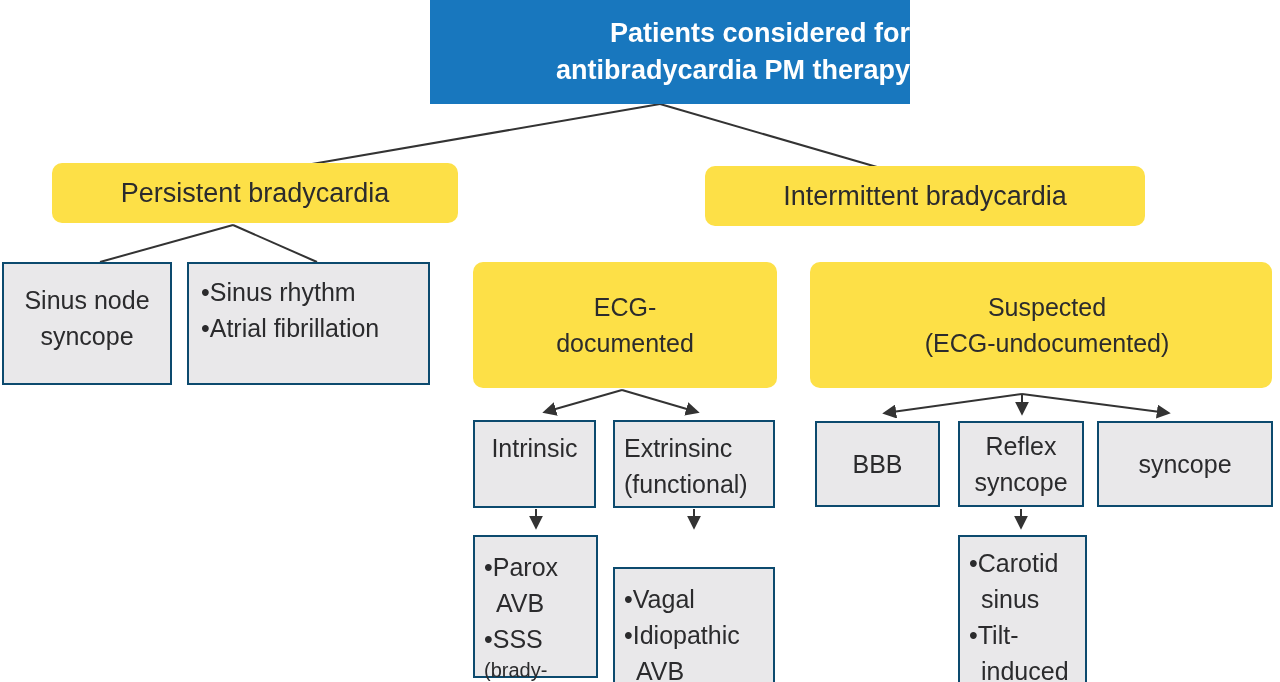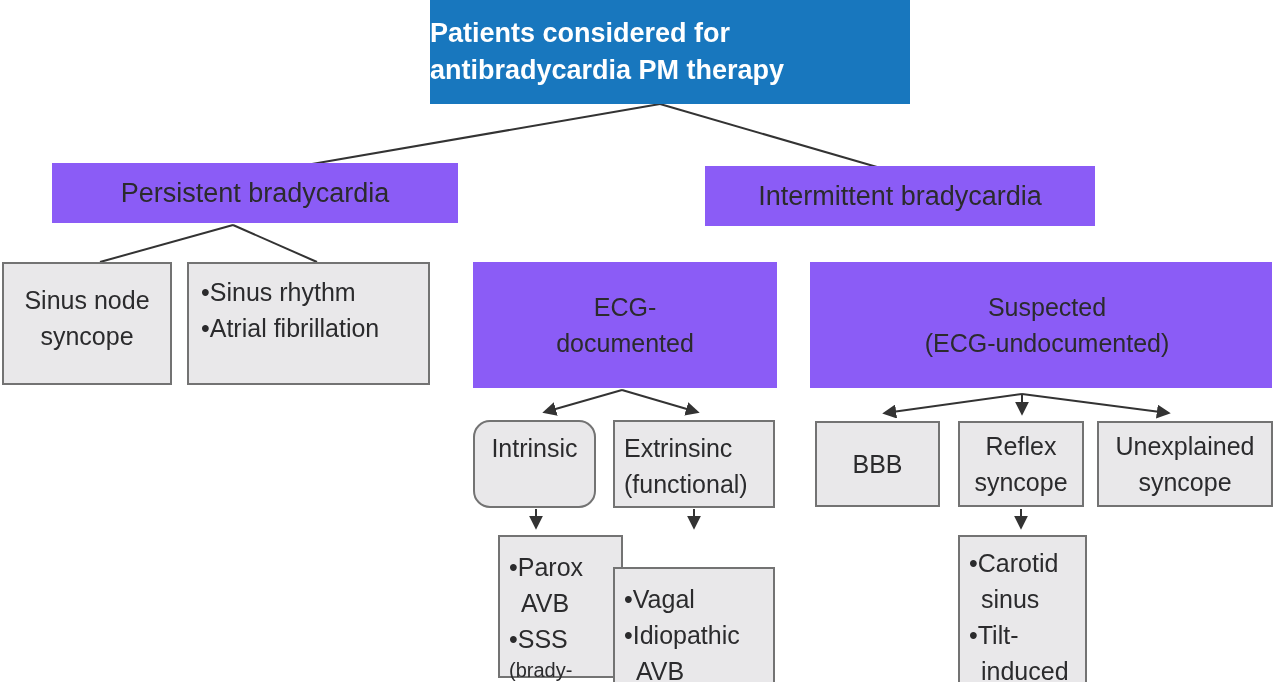--- a/index.html
+++ b/index.html
@@ -3,31 +3,31 @@
 <meta charset="utf-8">
 <style>
   html,body{margin:0;padding:0;background:#ffffff;}
   .canvas{
     position:relative;width:1280px;height:682px;background:#ffffff;overflow:hidden;
     font-family:"Liberation Sans",sans-serif;color:#2b2b2d;
   }
   .connectors{position:absolute;left:0;top:0;pointer-events:none;}
   .box{position:absolute;box-sizing:border-box;font-size:25px;line-height:36px;}
   .blue{background:#1877be;color:#ffffff;font-weight:bold;font-size:27px;line-height:37px;
-        display:flex;flex-direction:column;justify-content:center;align-items:flex-start;text-align:center;}
-  .gray{background:#8b5cf6;}
-  .light{background:#e9e8ea;border:2px solid #737373;}
+        display:flex;flex-direction:column;justify-content:center;align-items:flex-end;text-align:center;}
+  .gray{background:#fde047;border-radius:10px;}
+  .light{background:#e9e8ea;border:2px solid #0c4a6e;}
   .center{display:flex;flex-direction:column;justify-content:center;align-items:center;text-align:center;}
   .hdr{font-size:27px;}
   .topcenter{text-align:center;padding-top:18px;}
   .list{padding:10px 6px 0 12px;text-align:left;}
   .list2{padding:8px 4px 0 9px;text-align:left;}
   .cont{padding-left:12px;}
   .small{font-size:20px;line-height:26px;}
-  .padtop8{padding-top:8px;border-radius:17px;}
+  .padtop8{padding-top:8px;}
 </style>
 </head>
 <body>
 
 <div class="canvas">
 
   <svg class="connectors" width="1280" height="682" viewBox="0 0 1280 682">
     <defs>
       <marker id="arr" viewBox="0 0 10 10" refX="8" refY="5" markerWidth="7" markerHeight="7" orient="auto-start-reverse">
         <path d="M0,0 L10,5 L0,10 z" fill="#333333"></path>
@@ -51,21 +51,21 @@
 
   <div class="box blue" style="left:430px;top:0;width:480px;height:104px;">
     <div>Patients considered for</div>
     <div>antibradycardia PM therapy</div>
   </div>
 
   <div class="box gray center hdr" style="left:52px;top:163px;width:406px;height:60px;">
     <div>Persistent bradycardia</div>
   </div>
 
-  <div class="box gray center hdr" style="left:705px;top:166px;width:390px;height:60px;">
+  <div class="box gray center hdr" style="left:705px;top:166px;width:440px;height:60px;">
     <div>Intermittent bradycardia</div>
   </div>
 
   <div class="box light topcenter" style="left:2px;top:262px;width:170px;height:123px;">
     <div>Sinus node</div>
     <div>syncope</div>
   </div>
 
   <div class="box light list" style="left:187px;top:262px;width:243px;height:123px;">
     <div>•Sinus rhythm</div>
@@ -94,25 +94,24 @@
   <div class="box light center" style="left:815px;top:421px;width:125px;height:86px;">
     <div>BBB</div>
   </div>
 
   <div class="box light center" style="left:958px;top:421px;width:126px;height:86px;">
     <div>Reflex</div>
     <div>syncope</div>
   </div>
 
   <div class="box light center" style="left:1097px;top:421px;width:176px;height:86px;">
-    <div>Unexplained</div>
     <div>syncope</div>
   </div>
 
-  <div class="box light list2" style="left:473px;top:535px;width:125px;height:143px;padding-top:12px;margin-left:25px;">
+  <div class="box light list2" style="left:473px;top:535px;width:125px;height:143px;padding-top:12px;">
     <div>•Parox</div>
     <div class="cont">AVB</div>
     <div>•SSS</div>
     <div class="small">(brady-tachy)</div>
   </div>
 
   <div class="box light list2" style="left:613px;top:535px;width:162px;height:143px;padding-top:12px;margin-top:32px;">
     <div>•Vagal</div>
     <div>•Idiopathic</div>
     <div class="cont">AVB</div>

